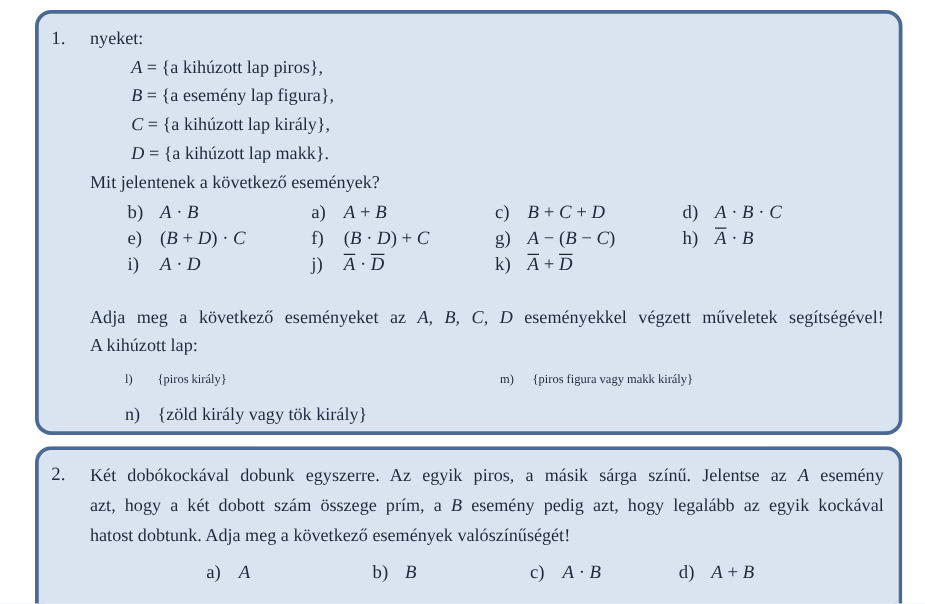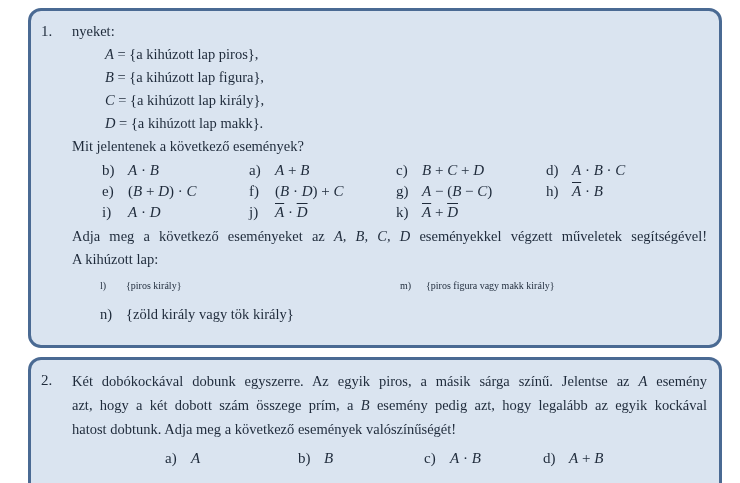--- a/index.html
+++ b/index.html
@@ -47,33 +47,33 @@
   }
   .ilabel{display:inline-block;min-width:26px;}
   .sgrid{
     display:grid;
     grid-template-columns:300px auto;
     margin:3px 0 0 28px;
     font-size:10px;
     line-height:24px;
   }
   .nrow{margin:4px 0 0 28px;font-size:14.5px;line-height:24px;}
-  .instr{margin-top:2px;}
+  .instr{margin-top:20px;}
 </style>
 </head>
 <body>
 
 <section class="box" id="box1">
   <div class="prob">
     <div class="num">1.</div>
     <div class="content">
       <div class="pline"><span>nyeket:</span></div>
       <div class="defs">
         <div class="pline"><span class="mvar">A</span><span> = {a kihúzott lap piros},</span></div>
-        <div class="pline"><span class="mvar">B</span><span> = {a kihúzott lap figura},</span></div>
+        <div class="pline"><span class="mvar">B</span><span> = {a esemény lap figura},</span></div>
         <div class="pline"><span class="mvar">C</span><span> = {a kihúzott lap király},</span></div>
         <div class="pline"><span class="mvar">D</span><span> = {a kihúzott lap makk}.</span></div>
       </div>
       <div class="pline">Mit jelentenek a következő események?</div>
 
       <div class="mgrid">
         <div><span class="ilabel">b)</span><span><span class="mvar">A</span><span> · </span><span class="mvar">B</span></span></div>
         <div><span class="ilabel">a)</span><span><span class="mvar">A</span><span> + </span><span class="mvar">B</span></span></div>
         <div><span class="ilabel">c)</span><span><span class="mvar">B</span><span> + </span><span class="mvar">C</span><span> + </span><span class="mvar">D</span></span></div>
         <div><span class="ilabel">d)</span><span><span class="mvar">A</span><span> · </span><span class="mvar">B</span><span> · </span><span class="mvar">C</span></span></div>

